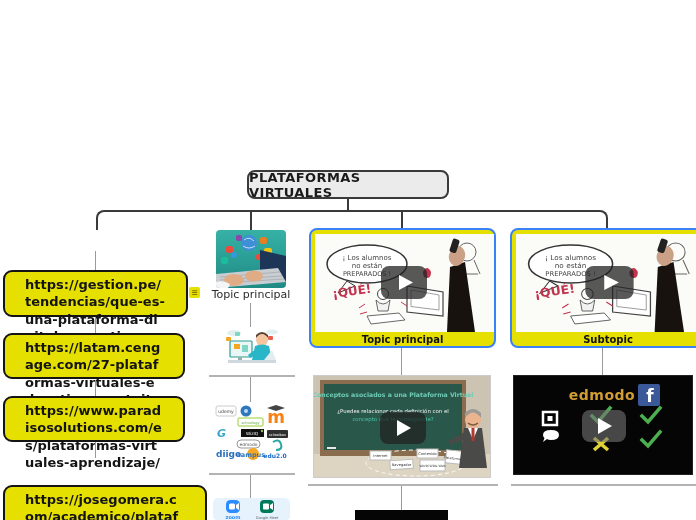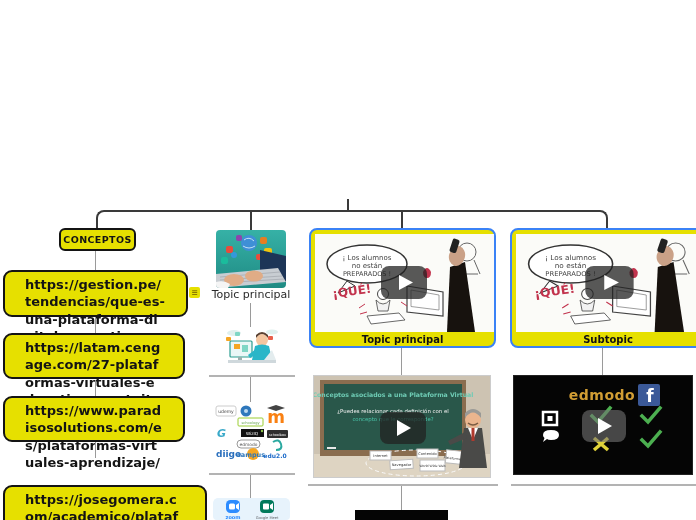--- a/index.html
+++ b/index.html
@@ -34,22 +34,22 @@
 
 <div class="canvas">
 
   <div class="conn" style="left:347px;top:199px;width:2px;height:13px;"></div>
   <div class="conn" style="left:105px;top:210px;width:492px;height:2px;"></div>
   <div class="corner-l" style="left:96px;top:210px;width:10px;height:18px;"></div>
   <div class="corner-r" style="left:596px;top:210px;width:10px;height:18px;"></div>
   <div class="conn" style="left:250px;top:212px;width:2px;height:18px;"></div>
   <div class="conn" style="left:401px;top:212px;width:2px;height:16px;"></div>
 
-
-  <div class="yellow-node conceptos-node">CONCEPTOS</div>
+  <div class="root-node">PLATAFORMAS VIRTUALES</div>
+
   <div class="conn-gray" style="left:95px;top:251px;width:1px;height:19px;"></div>
 
   <div class="yellow-node url-node" style="top:270px;height:47px;">https://gestion.pe/tendencias/que-es-una-plataforma-digital-y-que-tipos-existen-noticia/</div>
   <div class="menu-chip" style="top:287px;">≡</div>
   <div class="conn-gray" style="left:95px;top:317px;width:1px;height:16px;"></div>
 
   <div class="yellow-node url-node" style="top:333px;height:46px;width:182px;">https://latam.cengage.com/27-plataformas-virtuales-educativas-gratuitas/</div>
   <div class="conn-gray" style="left:95px;top:380px;width:1px;height:16px;"></div>
 
   <div class="yellow-node url-node" style="top:396px;height:46px;width:182px;">https://www.paradisosolutions.com/es/plataformas-virtuales-aprendizaje/</div>

